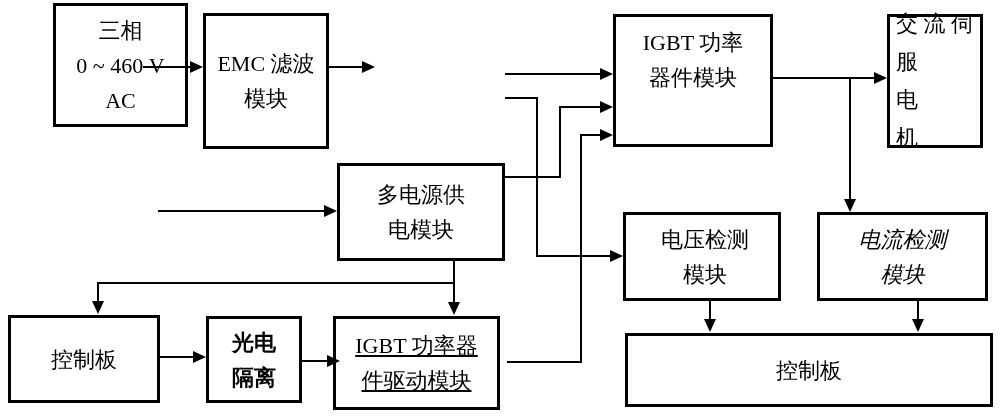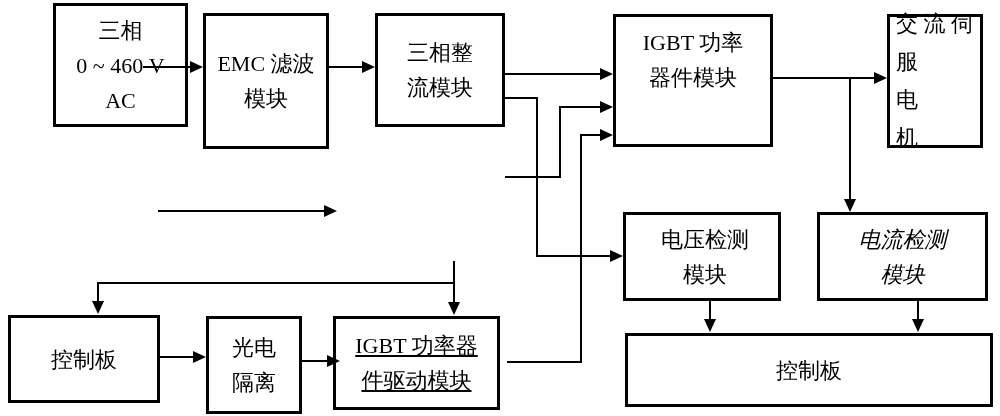--- a/index.html
+++ b/index.html
@@ -73,53 +73,53 @@
     <span class="label">三相
 0 ~ 460 V
 AC</span>
   </div>
 
   <div class="box" style="left:203px; top:13px; width:126px; height:136px;">
     <span class="label">EMC 滤波
 模块</span>
   </div>
 
-  <div class="box" style="left:375px; top:13px; width:130px; height:114px;">
-    <span class="label">三相整
-流模块</span>
-  </div>
 
   <div class="box top-align" style="left:613px; top:14px; width:160px; height:133px;">
     <span class="label">IGBT 功率
 器件模块</span>
   </div>
 
   <div class="box left-text" style="left:887px; top:14px; width:96px; height:134px;">
     <span class="label">交 流 伺
 服　　电
 机</span>
   </div>
 
 
+  <div class="box" style="left:337px; top:163px; width:168px; height:98px;">
+    <span class="label">多电源供
+电模块</span>
+  </div>
 
   <div class="box" style="left:623px; top:212px; width:158px; height:89px;padding-left:6px;">
     <span class="label">电压检测
 模块</span>
   </div>
 
   <div class="box" style="left:817px; top:212px; width:171px; height:89px;font-style:italic;">
     <span class="label">电流检测
 模块</span>
   </div>
 
   <div class="box" style="left:8px; top:315px; width:152px; height:88px;">
     <span class="label">控制板</span>
   </div>
 
-  <div class="box" style="left:206px; top:316px; width:96px; height:98px;">
+  <div class="box" style="left:206px; top:316px; width:96px; height:87px;font-weight:bold;">
     <span class="label">光电
 隔离</span>
   </div>
 
   <div class="box" style="left:333px; top:316px; width:167px; height:94px;text-decoration:underline;">
     <span class="label">IGBT  功率器
 件驱动模块</span>
   </div>
 
   <div class="box" style="left:625px; top:333px; width:368px; height:74px;">

